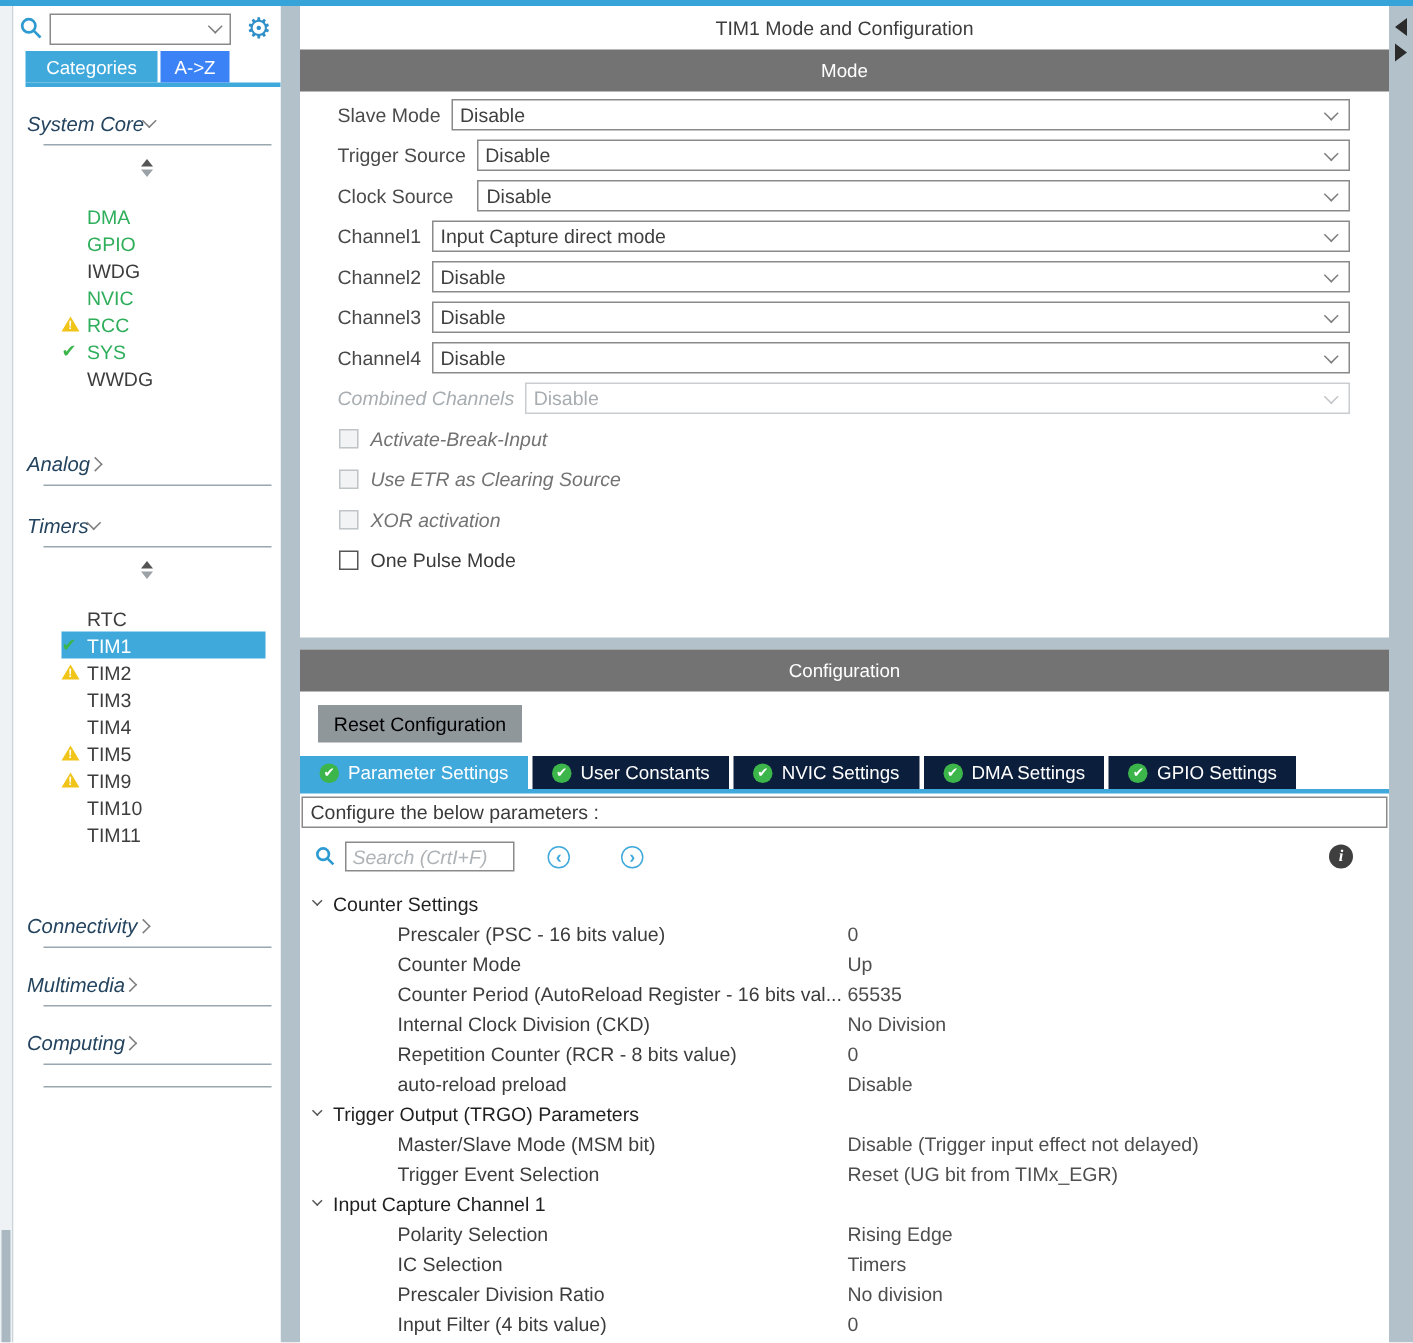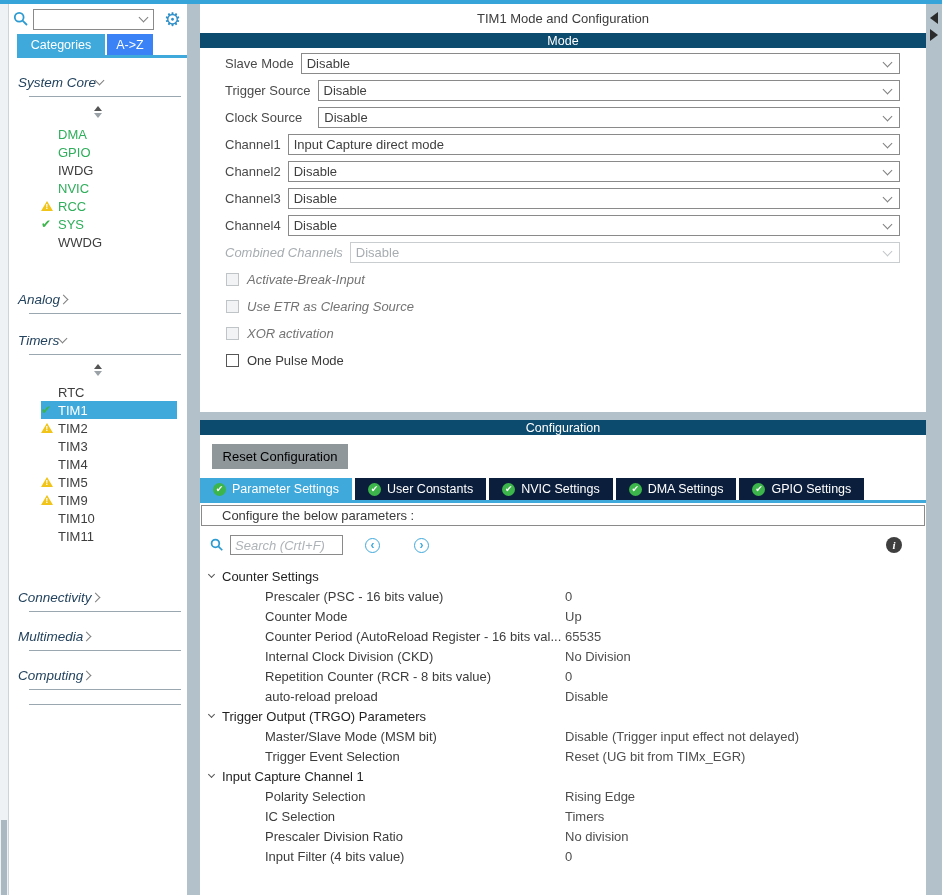--- a/index.html
+++ b/index.html
@@ -24,21 +24,21 @@
   .sb-tab.navy { background:#3b82f6; width:46px; margin-left:2px; }
   .sb-underline { height:3px; background:#3fa9dc; margin-left:8px; }
 
   .cat-h { display:flex; align-items:center; justify-content:flex-start;
     height:24px; padding:0 14px 0 9px; cursor:pointer;font-style:italic; }
   .cat-label { color:#23435e; font-size:13.5px; }
   .cat-div { border-bottom:1px solid #9aa7b0; margin:2px 6px 0 20px; }
   .spinner { display:flex; flex-direction:column; align-items:center; gap:2px; margin-top:9px; height:13px; }
   .tri-up { width:0; height:0; border-left:4px solid transparent; border-right:4px solid transparent; border-bottom:5px solid #555; }
   .tri-dn { width:0; height:0; border-left:4px solid transparent; border-right:4px solid transparent; border-top:5px solid #9aa2a8; }
-  .sb-items { margin-top:6px; }
+  .sb-items { margin-top:16px; }
   .sb-item { display:flex; align-items:center; height:18px; margin-left:32px; width:136px;
     font-size:13px; color:#3d3d3d; cursor:pointer; }
   .sb-item .ic { width:17px; display:inline-flex; justify-content:flex-start; align-items:center; }
   .sb-item.green { color:#2fae5b; }
   .sb-item.selected { background:#3fa9dc; color:#fff; }
   .ck { color:#3cb54a; font-size:12px; line-height:12px; }
   .warn { width:0; height:0; border-left:6px solid transparent; border-right:6px solid transparent;
     border-bottom:10px solid #f0c419; position:relative; }
   .warn:after { content:"!"; position:absolute; left:-1.5px; top:0.5px; color:#fff; font-size:8px; font-weight:bold; line-height:9px; }
 
@@ -53,21 +53,21 @@
   
   .vdivider { width:13px; background:#b3c1ca; }
   .right-strip { width:16px; background:#b3c1ca; padding-top:8px; display:flex; flex-direction:column; align-items:center; gap:5px; }
   .tri-left { width:0; height:0; border-top:6px solid transparent; border-bottom:6px solid transparent; border-right:8px solid #2b2b2b; }
   .tri-right { width:0; height:0; border-top:6px solid transparent; border-bottom:6px solid transparent; border-left:8px solid #2b2b2b; }
 
   
   .main { flex:1; display:flex; flex-direction:column; background:#fff; }
   .main-title { height:29px; display:flex; align-items:center; justify-content:center;
     font-size:13px; color:#3c3c3c; }
-  .bar { height:15px; background:#0c4a6e; color:#fff; font-size:12.5px;
+  .bar { height:28px; background:#737373; color:#fff; font-size:12.5px;
     display:flex; align-items:center; justify-content:center; }
   .mode-body { height:364px; padding-top:2px; }
   .mode-row { display:flex; align-items:center; height:27px; padding:0 26px 0 25px; }
   .mode-label { font-size:13px; color:#4a4a4a; margin-right:7px; white-space:nowrap; }
   .dd { flex:1; height:21px; border:1px solid #8a8a8a; background:#fff; display:flex;
     align-items:center; padding:0 8px 0 5px; cursor:pointer; }
   .dd-value { flex:1; font-size:13px; color:#3f3f3f; white-space:nowrap; overflow:hidden; }
   .mode-row.disabled .mode-label { color:#a7adb1; font-style:italic; }
   .mode-row.disabled .dd { border-color:#c9cdd0; }
   .mode-row.disabled .dd-value { color:#a7adb1; }
@@ -84,21 +84,21 @@
   .reset-btn { margin:9px 0 0 12px; width:136px; height:25px; background:#8f979b; color:#000000;
     border:none; font-size:13px; font-family:inherit; cursor:pointer; }
   .ptabs { display:flex; margin-top:9px; gap:3px; }
   .ptab { display:flex; align-items:center; gap:6px; height:22px; padding:0 13px;
     background:#0b1e3c; color:#fff; font-size:12.5px; cursor:pointer; white-space:nowrap; }
   .ptab.active { background:#3fa9dc; }
   .tab-check { width:13px; height:13px; border-radius:50%; background:#3cb54a; color:#fff;
     font-size:9px; line-height:13px; text-align:center; flex:0 0 auto; }
   .ptab-underline { height:3px; background:#3fa9dc; }
   .banner { margin:2px 1px 0 1px; border:1px solid #8a8a8a; height:21px; line-height:19px;
-    padding-left:20px; font-size:13px; color:#3a3a3a; }
+    padding-left:5px; font-size:13px; color:#3a3a3a; }
   .search-row { display:flex; align-items:center; margin:7px 24px 0 10px; height:24px; position:relative; }
   .search-input { width:113px; height:20px; border:1px solid #8a8a8a; font-size:13px; padding:0 4px;
     margin-left:6px; font-family:inherit; color:#444; }
   .search-input::placeholder { color:#aeb3b7; font-style:italic; }
   .nav-circle { width:15px; height:15px; border:1.5px solid #3fa9dc; border-radius:50%; color:#3fa9dc;
     font-size:12px; font-weight:bold; line-height:13px; text-align:center; cursor:pointer; }
   .nav-circle.first { margin-left:22px; } .nav-circle.second { margin-left:34px; }
   .info-circle { position:absolute; right:0; width:16px; height:16px; border-radius:50%;
     background:#3f3f3f; color:#fff; font-size:11px; font-weight:bold; font-style:italic;
     font-family:"Liberation Serif","DejaVu Serif",serif; line-height:16px; text-align:center; cursor:pointer; }

